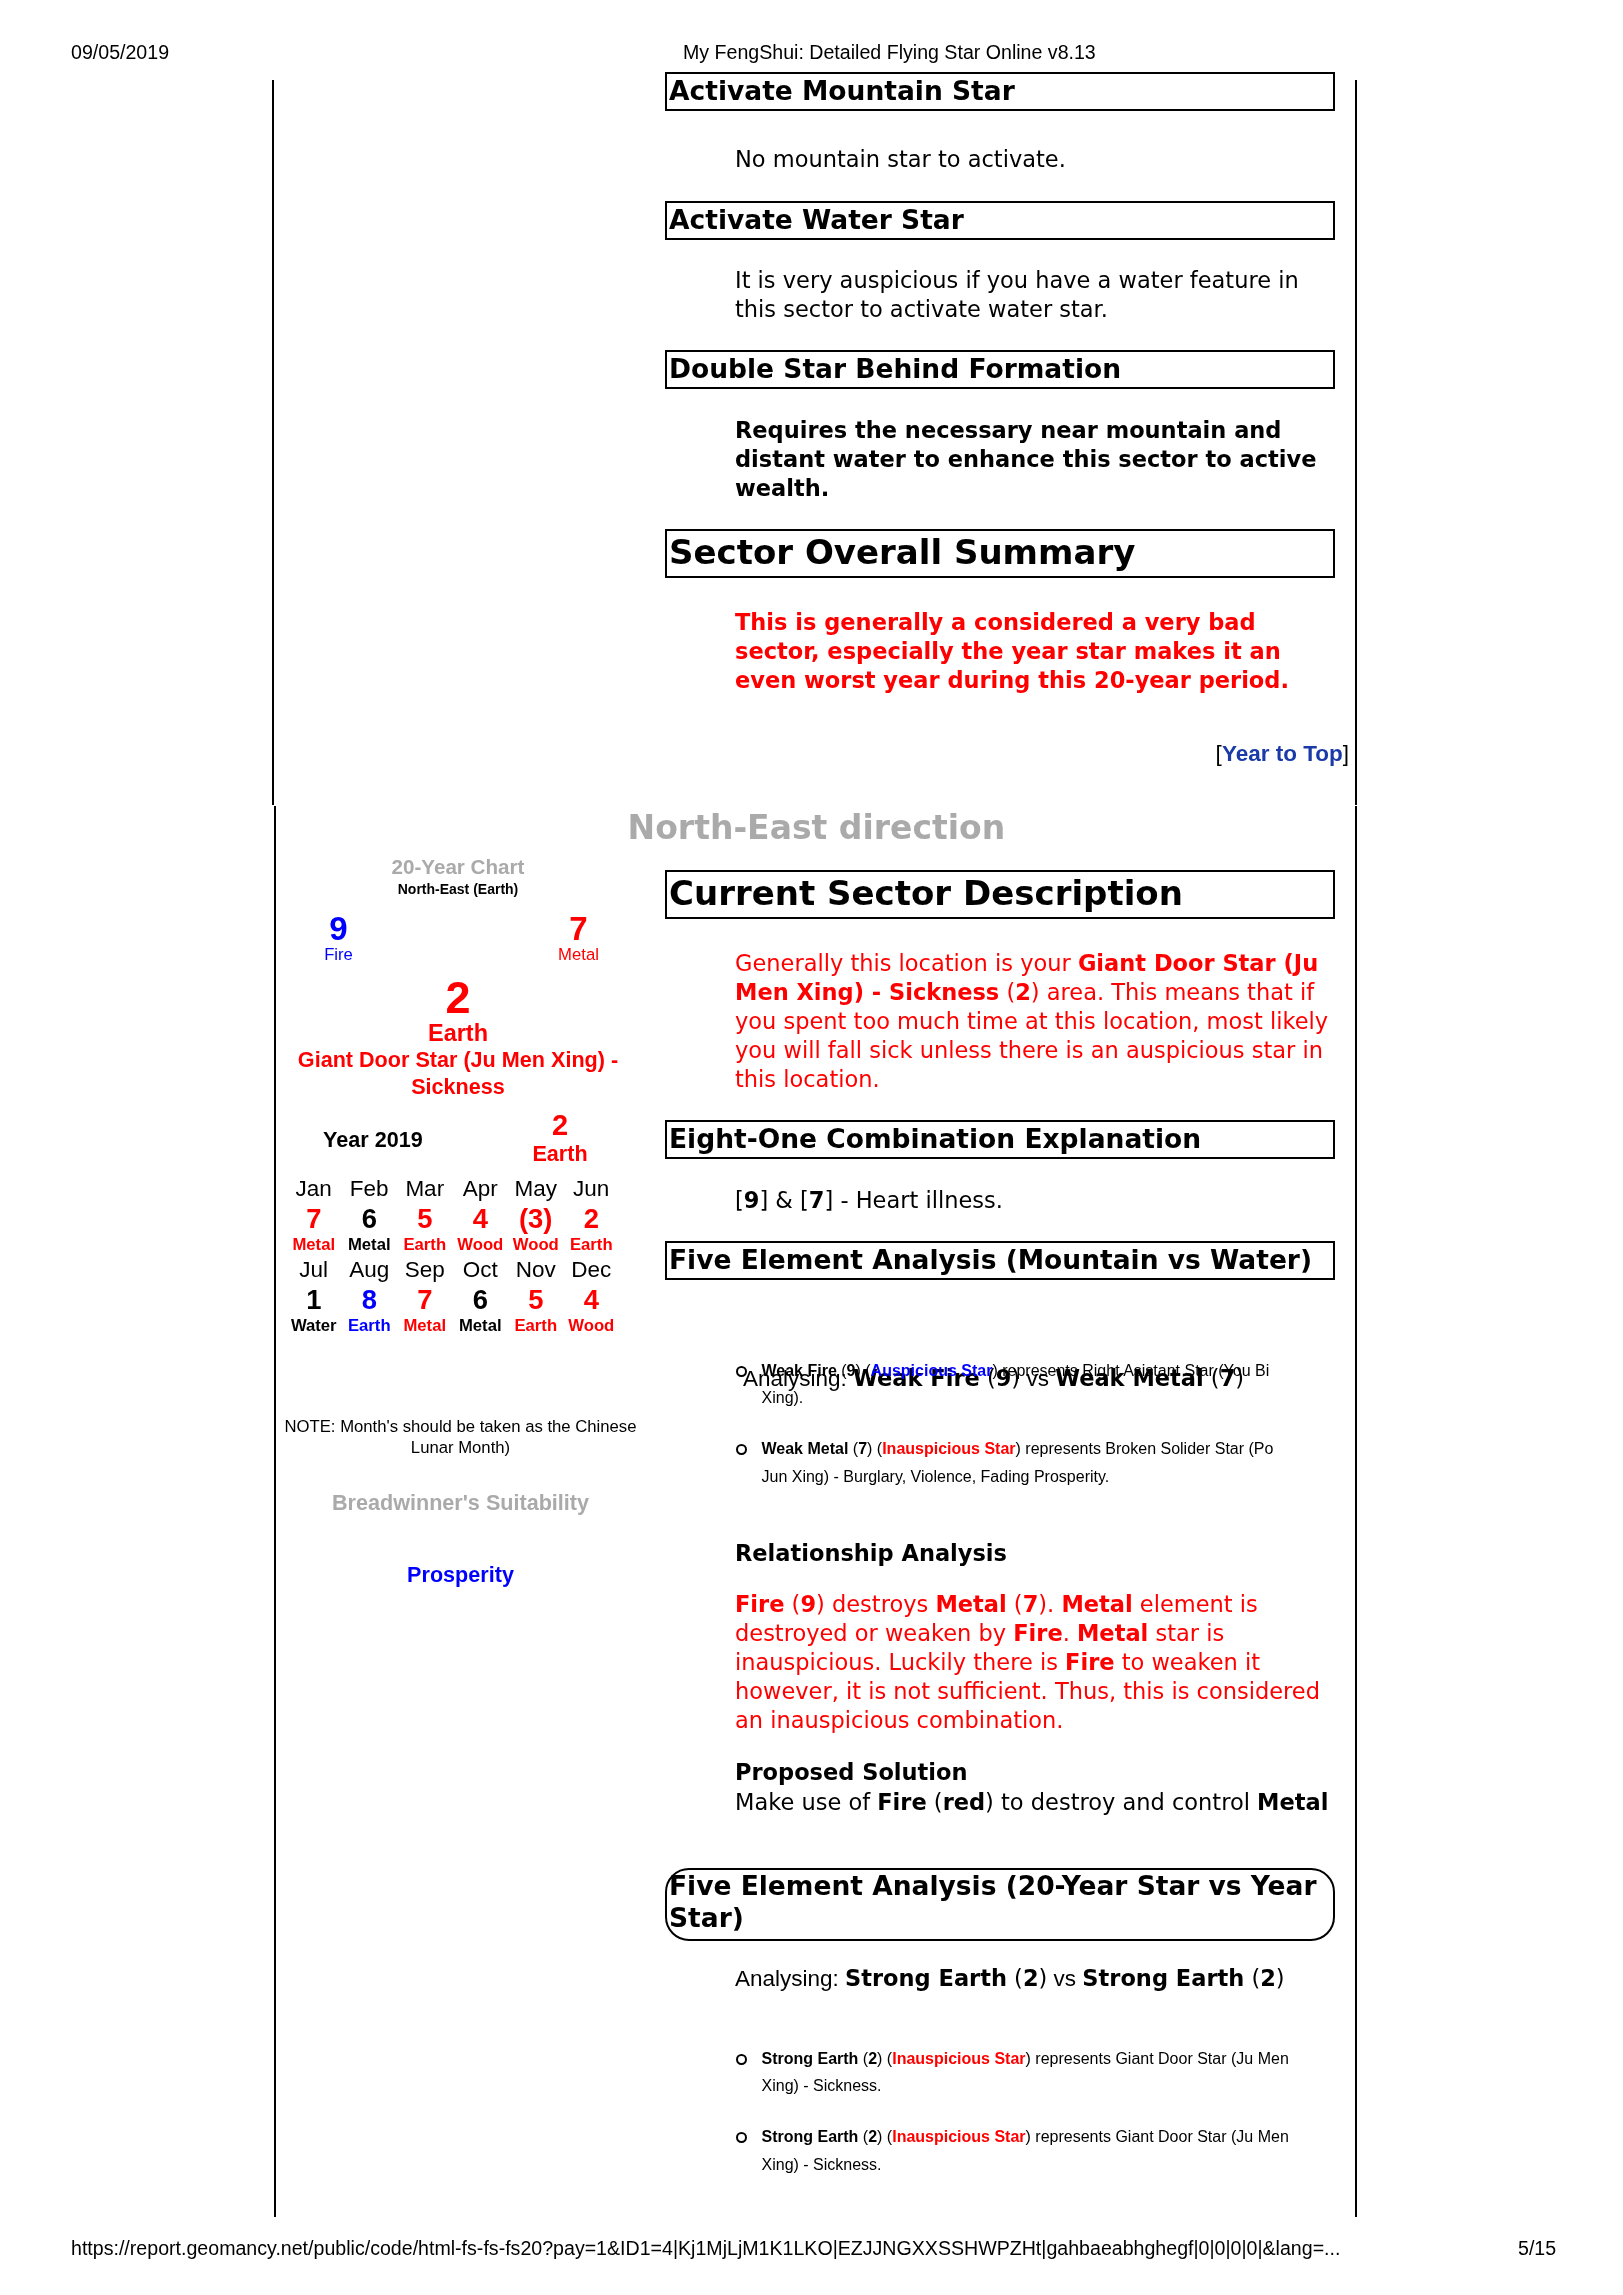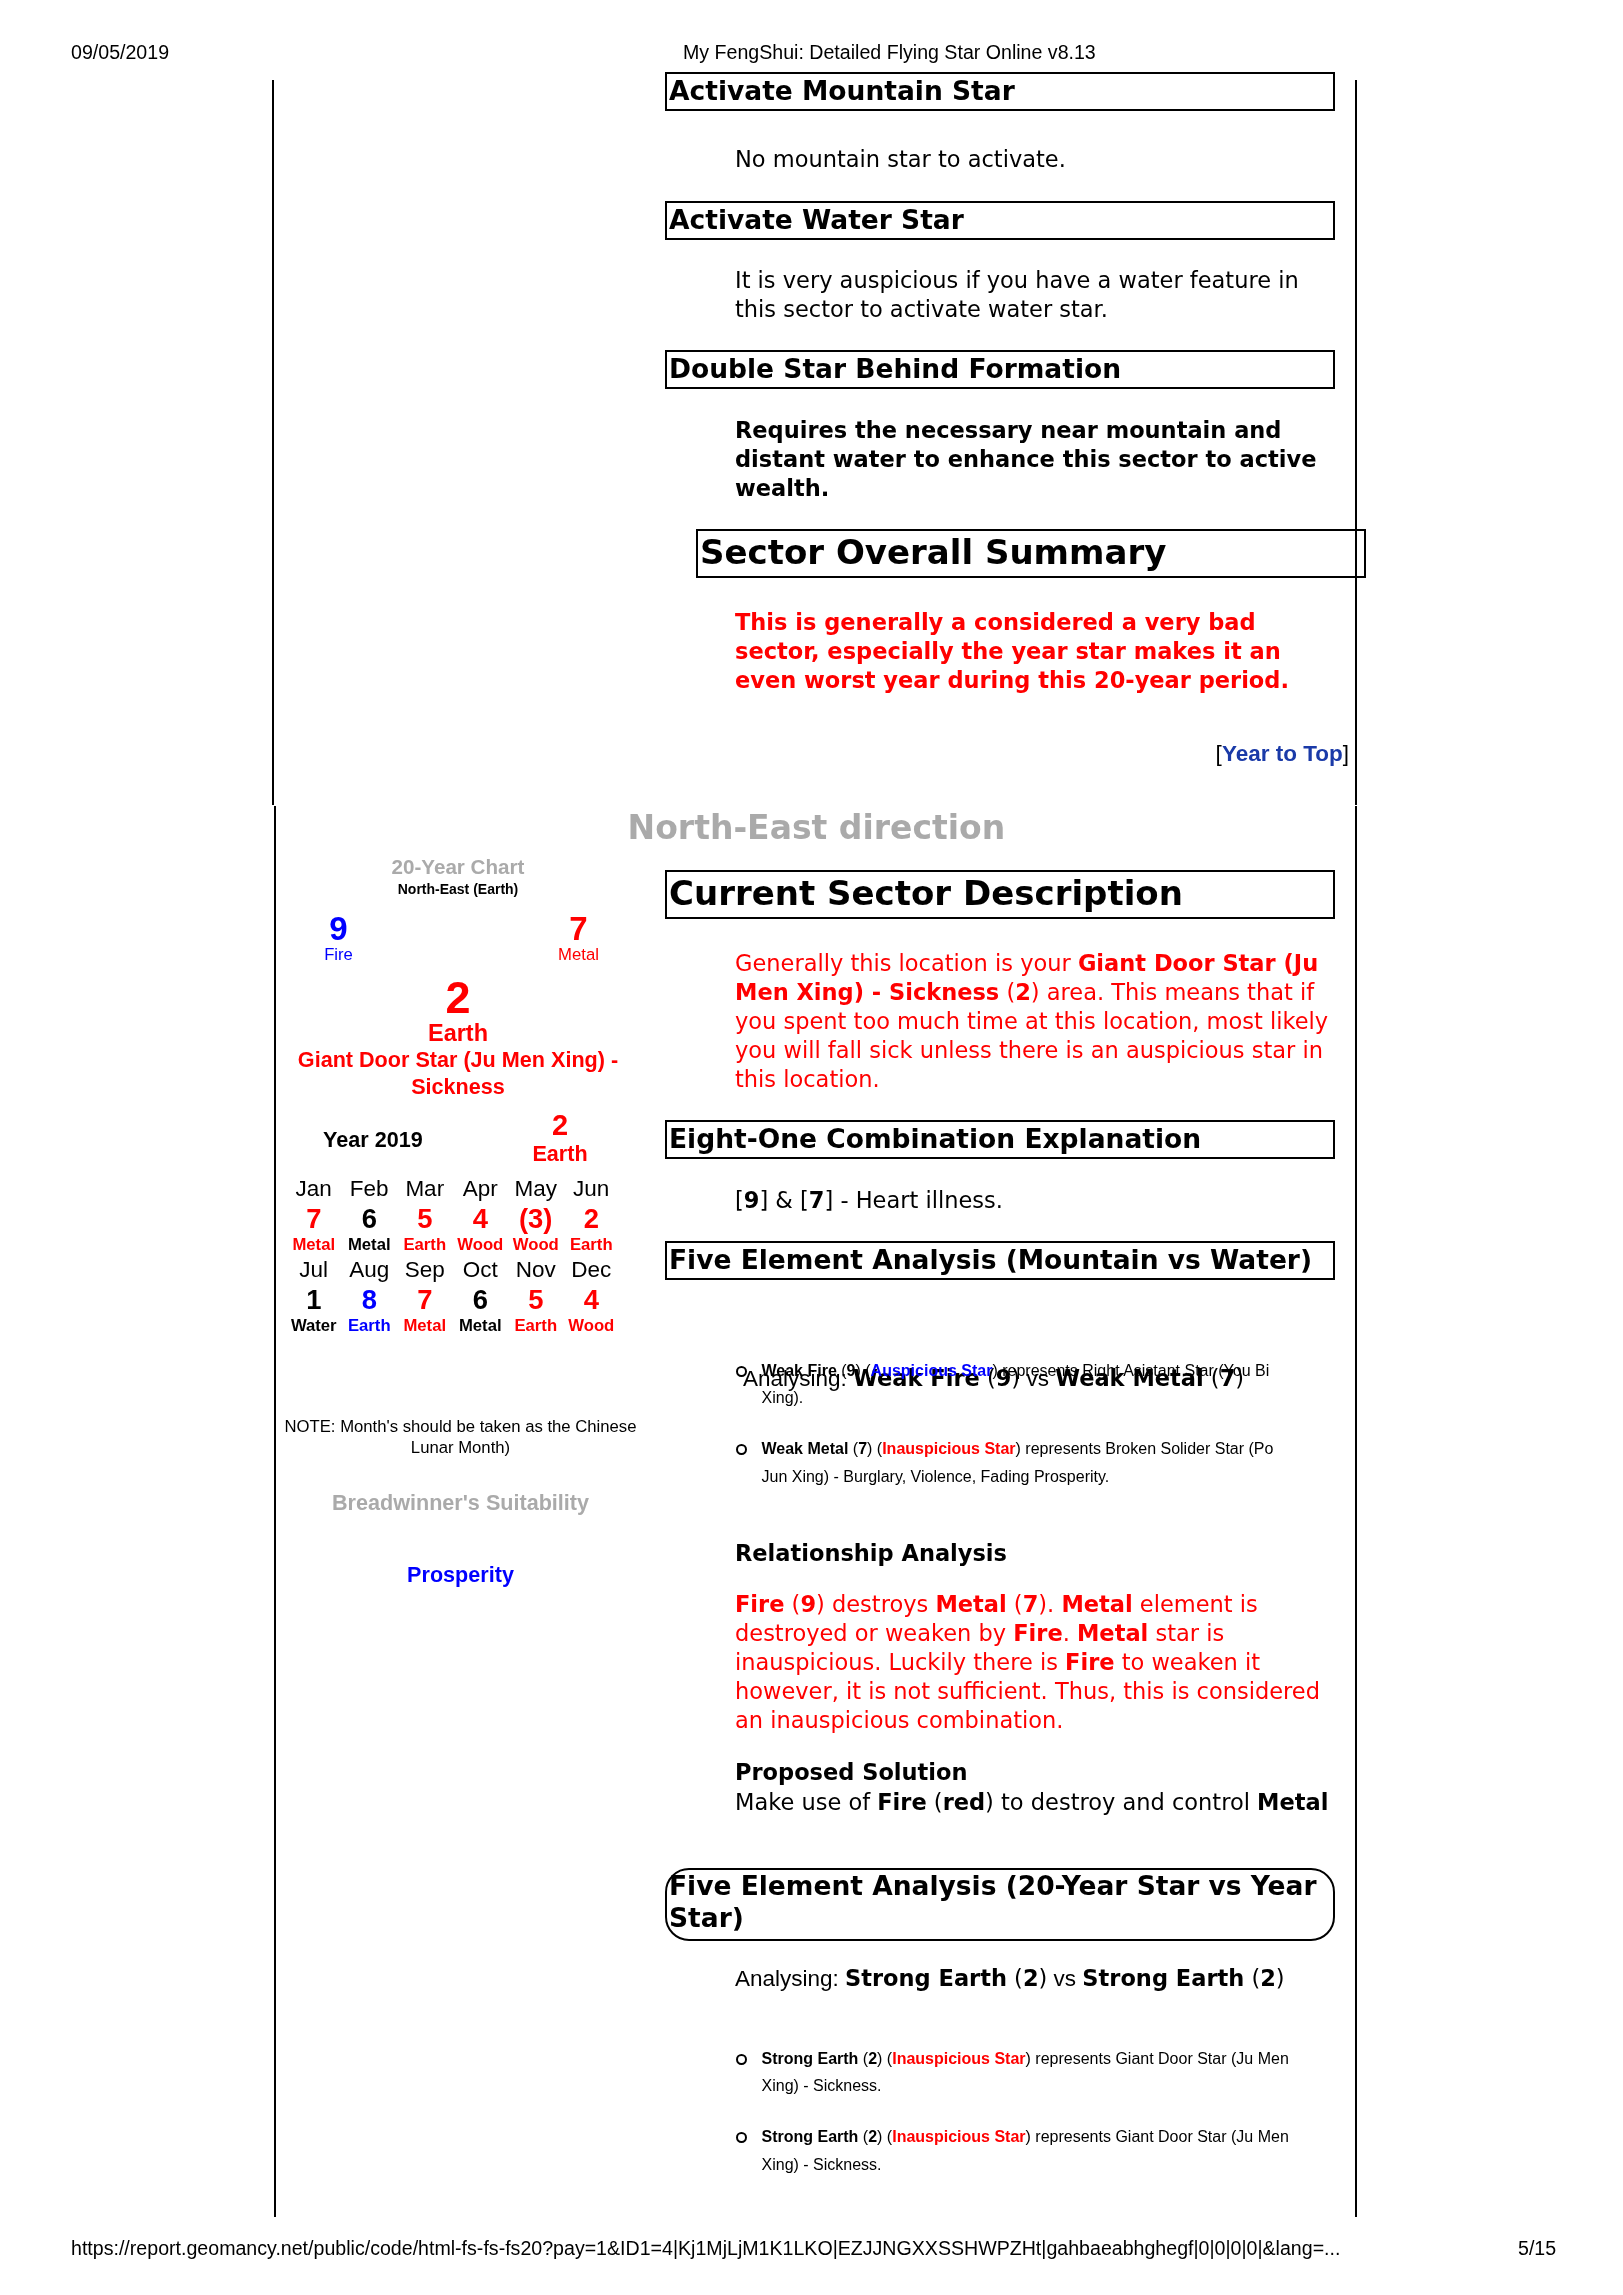--- a/index.html
+++ b/index.html
@@ -63,21 +63,21 @@
 
 <div class="hbox h3" style="top:72px;">Activate Mountain Star</div>
 <div class="para" style="top:145px;">No mountain star to activate.</div>
 
 <div class="hbox h3" style="top:201px;">Activate Water Star</div>
 <div class="para" style="top:266px;">It is very auspicious if you have a water feature in this sector to activate water star.</div>
 
 <div class="hbox h3" style="top:350px;">Double Star Behind Formation</div>
 <div class="para b" style="top:416px;">Requires the necessary near mountain and distant water to enhance this sector to active wealth.</div>
 
-<div class="hbox h2" style="top:529px;margin-left:31px;">Sector Overall Summary</div>
+<div class="hbox h2" style="top:529px;">Sector Overall Summary</div>
 <div class="para b red" style="top:608px;">This is generally a considered a very bad sector, especially the year star makes it an even worst year during this 20-year period.</div>
 
 <div class="back-top">
   <span>[</span><a href="#">Year to Top</a><span>]</span>
 </div>
 
 <div class="dir-title"><span>North-East direction</span></div>
 
 <div class="chart" style="top:855px;">
   <div class="c-sub">20-Year Chart</div>

